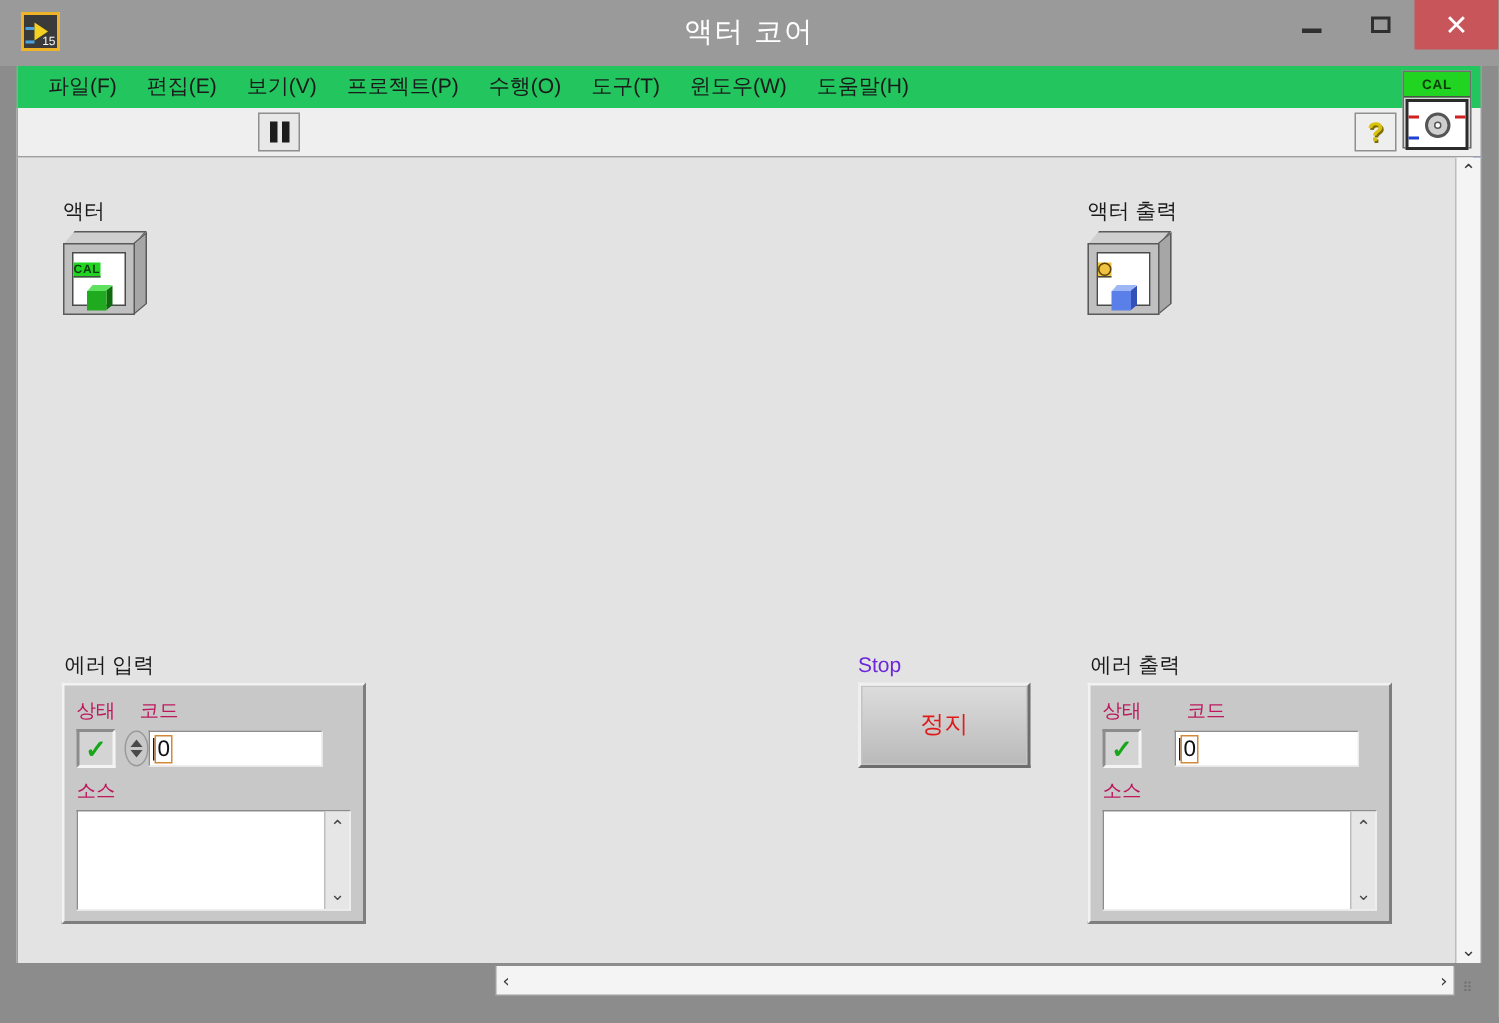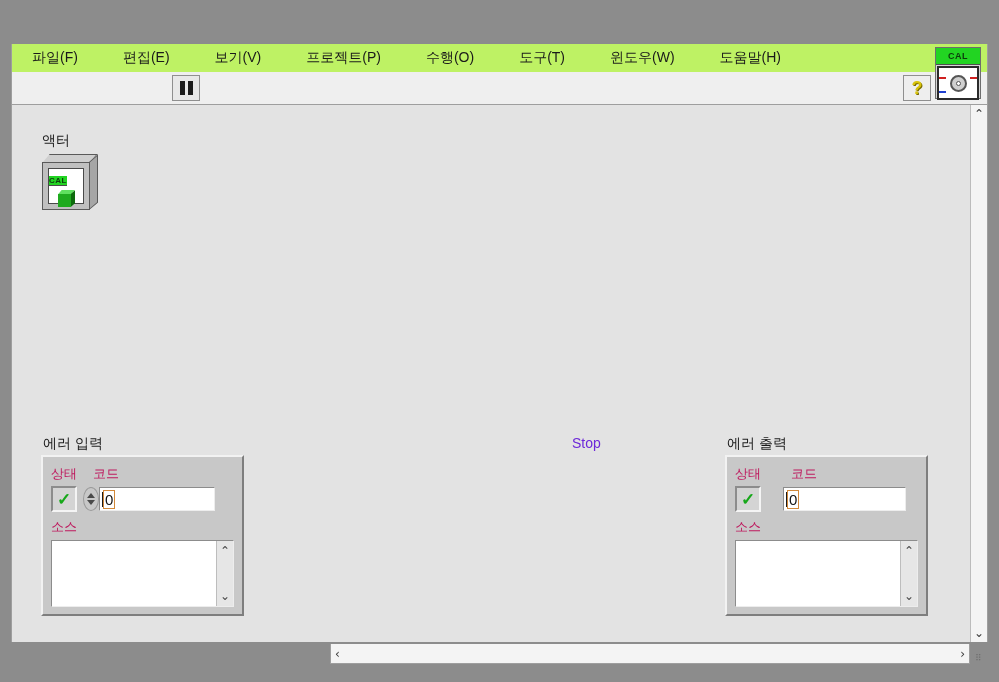--- a/index.html
+++ b/index.html
@@ -97,28 +97,27 @@
     width: 56px;
     font-size: 19px;
     font-weight: 300;
   }
 
   
   .menubar {
     position: absolute;
     left: 11px; top: 44px;
     width: 977px; height: 28px;
-    background: #bef264;
+    background: #22c55e;
     border-left: 1px solid #9e9e9e;
     border-right: 1px solid #9e9e9e;
     box-sizing: border-box;
     display: flex;
     align-items: center;
     padding-left: 10px;
-    gap: 25px;
   }
   .menu-item {
     font-size: 14px;
     color: #1a1a1a;
     padding: 3px 10px;
     white-space: nowrap;
   }
 
   
   .toolbar {
@@ -515,20 +514,37 @@
     line-height: 4px;
     letter-spacing: 1px;
   }
   .arrow { font-family: "DejaVu Sans", sans-serif; }
 </style>
 </head>
 <body>
 
 <div id="app">
 
+  <div class="titlebar">
+    <div class="app-icon">
+      <span class="bars"></span>
+      <span class="tri"></span>
+      <span class="ver">15</span>
+    </div>
+    <div class="win-title">액터 코어</div>
+    <div class="win-btns">
+      <div class="win-btn min">
+          <span class="glyph"></span>
+        </div>
+      <div class="win-btn max">
+          <span class="glyph"></span>
+        </div>
+      <div class="win-btn close">✕</div>
+    </div>
+  </div>
 
   <div class="menubar">
     <div class="menu-item">파일(F)</div>
     <div class="menu-item">편집(E)</div>
     <div class="menu-item">보기(V)</div>
     <div class="menu-item">프로젝트(P)</div>
     <div class="menu-item">수행(O)</div>
     <div class="menu-item">도구(T)</div>
     <div class="menu-item">윈도우(W)</div>
     <div class="menu-item">도움말(H)</div>
@@ -565,20 +581,40 @@
             <span class="minicube green">
               <span class="mc-t"></span>
               <span class="mc-s"></span>
               <span class="mc-f"></span>
             </span>
           </span>
         </span>
       </div>
     </div>
 
+    <div class="refnum" style="left:713px; top:27px; width:90px; height:90px;">
+      <div class="caption">액터 출력</div>
+      <div class="cube3d">
+        <span class="topq"></span>
+        <span class="side"></span>
+        <span class="face"></span>
+        <span class="inner">
+          <span class="bar gold">
+            <span style="display:inline-block;width:9px;height:9px;border:1.5px solid #5a4400;border-radius:50%;box-sizing:border-box;vertical-align:middle;"></span>
+          </span>
+          <span class="body">
+            <span class="minicube blue">
+              <span class="mc-t"></span>
+              <span class="mc-s"></span>
+              <span class="mc-f"></span>
+            </span>
+          </span>
+        </span>
+      </div>
+    </div>
 
     <div class="err-cluster" style="left:29px; top:330px;">
       <div class="cap">에러 입력</div>
       <div class="err-box" style="width:203px; height:161px;">
         <div class="row-head">
           <span class="sub-lbl" style="width:42px;">상태</span>
           <span class="sub-lbl">코드</span>
         </div>
         <div style="display:flex; align-items:center; margin-top:3px;">
           <span class="led">✓</span>
@@ -599,20 +635,21 @@
           <span class="src-scroll">
             <span class="arrow">⌃</span>
             <span class="arrow">⌄</span>
           </span>
         </div>
       </div>
     </div>
 
     <div class="stop-group" style="left:560px; top:330px;">
       <div class="stop-cap">Stop</div>
+      <div class="stop-btn">정지</div>
     </div>
 
     <div class="err-cluster" style="left:713px; top:330px;">
       <div class="cap">에러 출력</div>
       <div class="err-box" style="width:203px; height:161px;">
         <div class="row-head">
           <span class="sub-lbl" style="width:42px;">상태</span>
           <span class="sub-lbl" style="margin-left:14px;">코드</span>
         </div>
         <div style="display:flex; align-items:center; margin-top:3px;">

